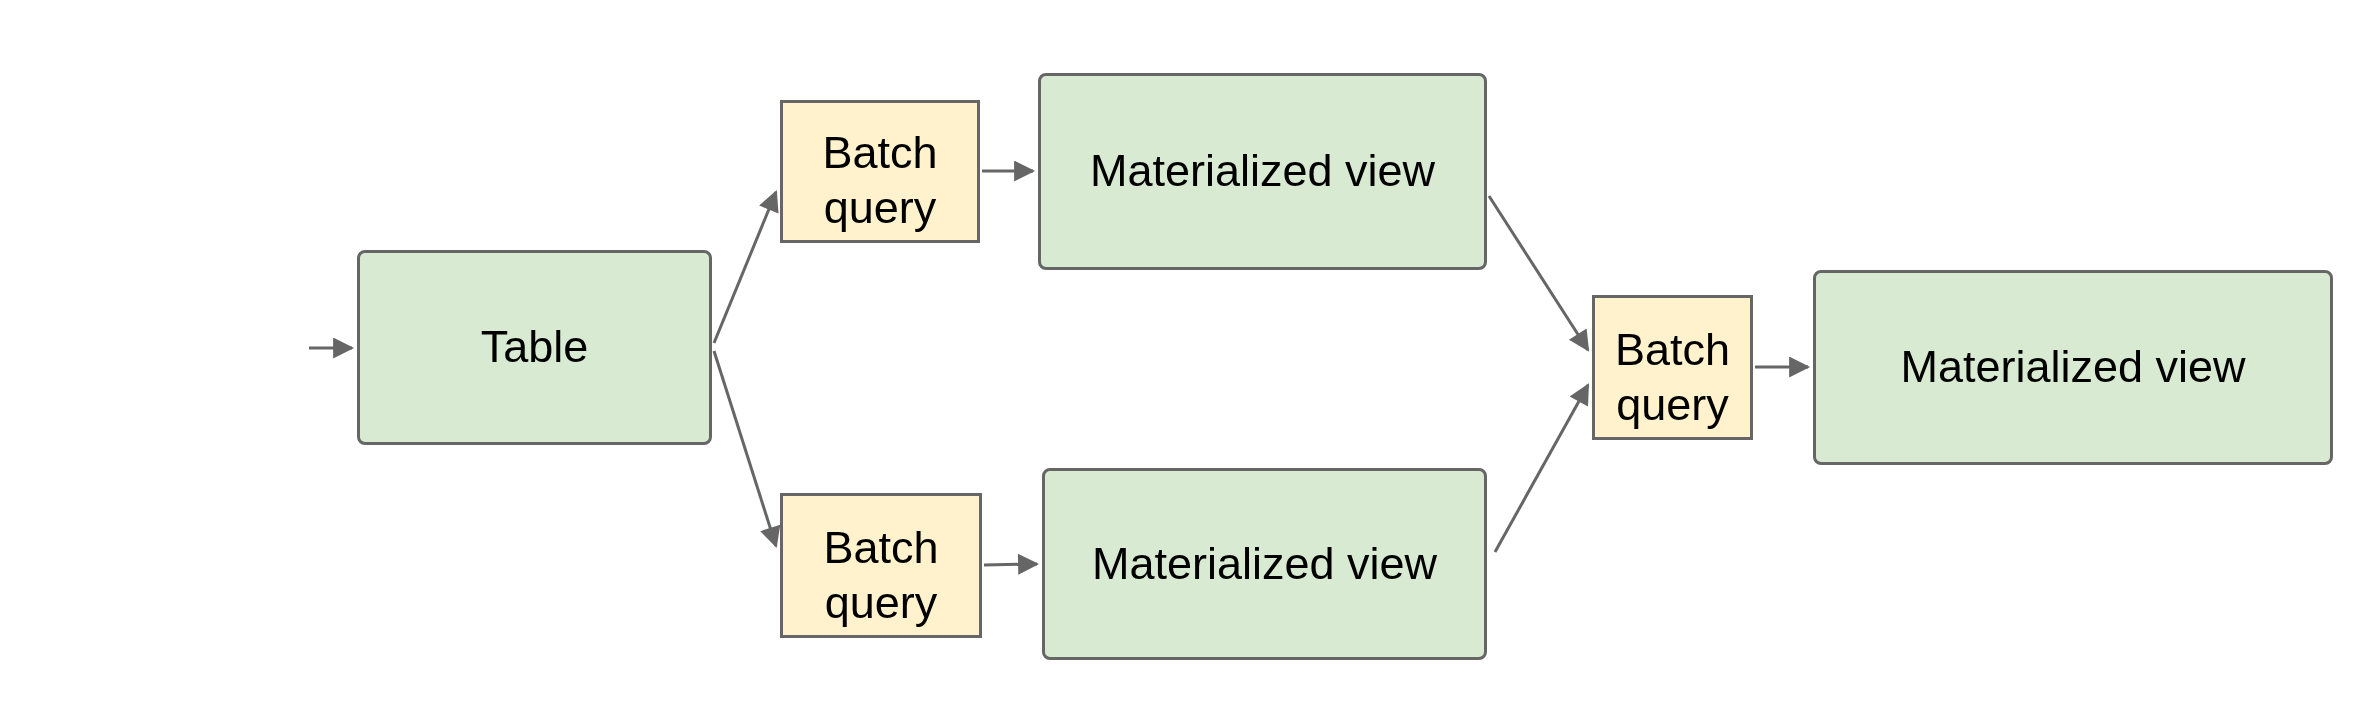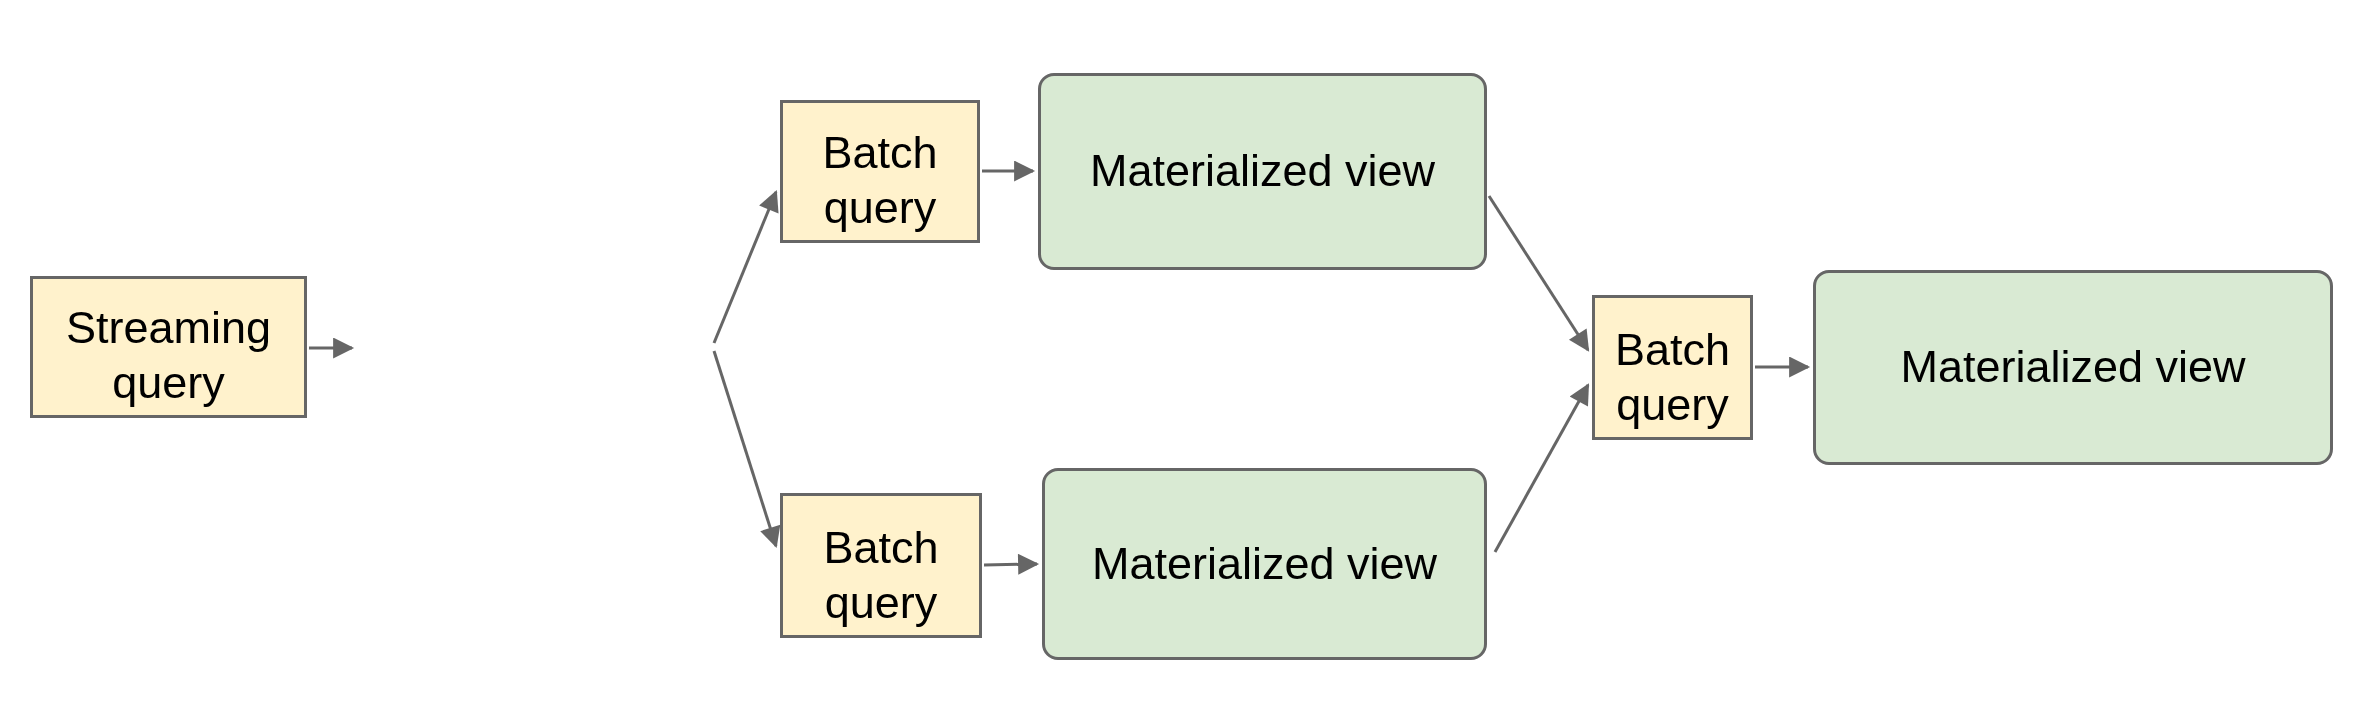--- a/index.html
+++ b/index.html
@@ -27,21 +27,21 @@
     align-items: center;
     justify-content: center;
     text-align: center;
     border: 3px solid var(--node-border);
     color: var(--text);
     font-size: 45px;
     line-height: 1.22;
     padding: 4px;
   }
   .node.yellow { background: var(--node-yellow-fill); border-radius: 0; align-items: flex-end; }
-  .node.green  { background: var(--node-green-fill); border-radius: 16px; }
+  .node.green  { background: var(--node-green-fill); border-radius: 8px; }
 
   
   #n-streaming    { left: 30px;   top: 276px; width: 277px; height: 142px; }
   #n-table        { left: 357px;  top: 250px; width: 355px; height: 195px; }
   #n-batch-top    { left: 780px;  top: 100px; width: 200px; height: 143px; }
   #n-mv-top       { left: 1038px; top: 73px;  width: 449px; height: 197px; }
   #n-batch-bottom { left: 780px;  top: 493px; width: 202px; height: 145px; }
   #n-mv-bottom    { left: 1042px; top: 468px; width: 445px; height: 192px; }
   #n-batch-merge  { left: 1592px; top: 295px; width: 161px; height: 145px; }
   #n-mv-final     { left: 1813px; top: 270px; width: 520px; height: 195px; }
@@ -73,24 +73,24 @@
     <line class="connector" x1="309" y1="348" x2="352" y2="348" marker-end="url(#arrow)"></line>
     <line class="connector" x1="714" y1="343" x2="776" y2="192" marker-end="url(#arrow)"></line>
     <line class="connector" x1="714" y1="351" x2="776" y2="546" marker-end="url(#arrow)"></line>
     <line class="connector" x1="982" y1="171" x2="1033" y2="171" marker-end="url(#arrow)"></line>
     <line class="connector" x1="984" y1="565" x2="1037" y2="564" marker-end="url(#arrow)"></line>
     <line class="connector" x1="1489" y1="196" x2="1588" y2="350" marker-end="url(#arrow)"></line>
     <line class="connector" x1="1495" y1="552" x2="1588" y2="385" marker-end="url(#arrow)"></line>
     <line class="connector" x1="1755" y1="367" x2="1808" y2="367" marker-end="url(#arrow)"></line>
   </svg>
 
-  <div class="node yellow" id="n-streaming">
-    <span>Streaming query</span>
+
+  <div class="node green" id="n-table">
+    <span>Table</span>
   </div>
-
 
   <div class="node yellow" id="n-batch-top">
     <span>Batch query</span>
   </div>
 
   <div class="node green" id="n-mv-top">
     <span>Materialized view</span>
   </div>
 
   <div class="node yellow" id="n-batch-bottom">

